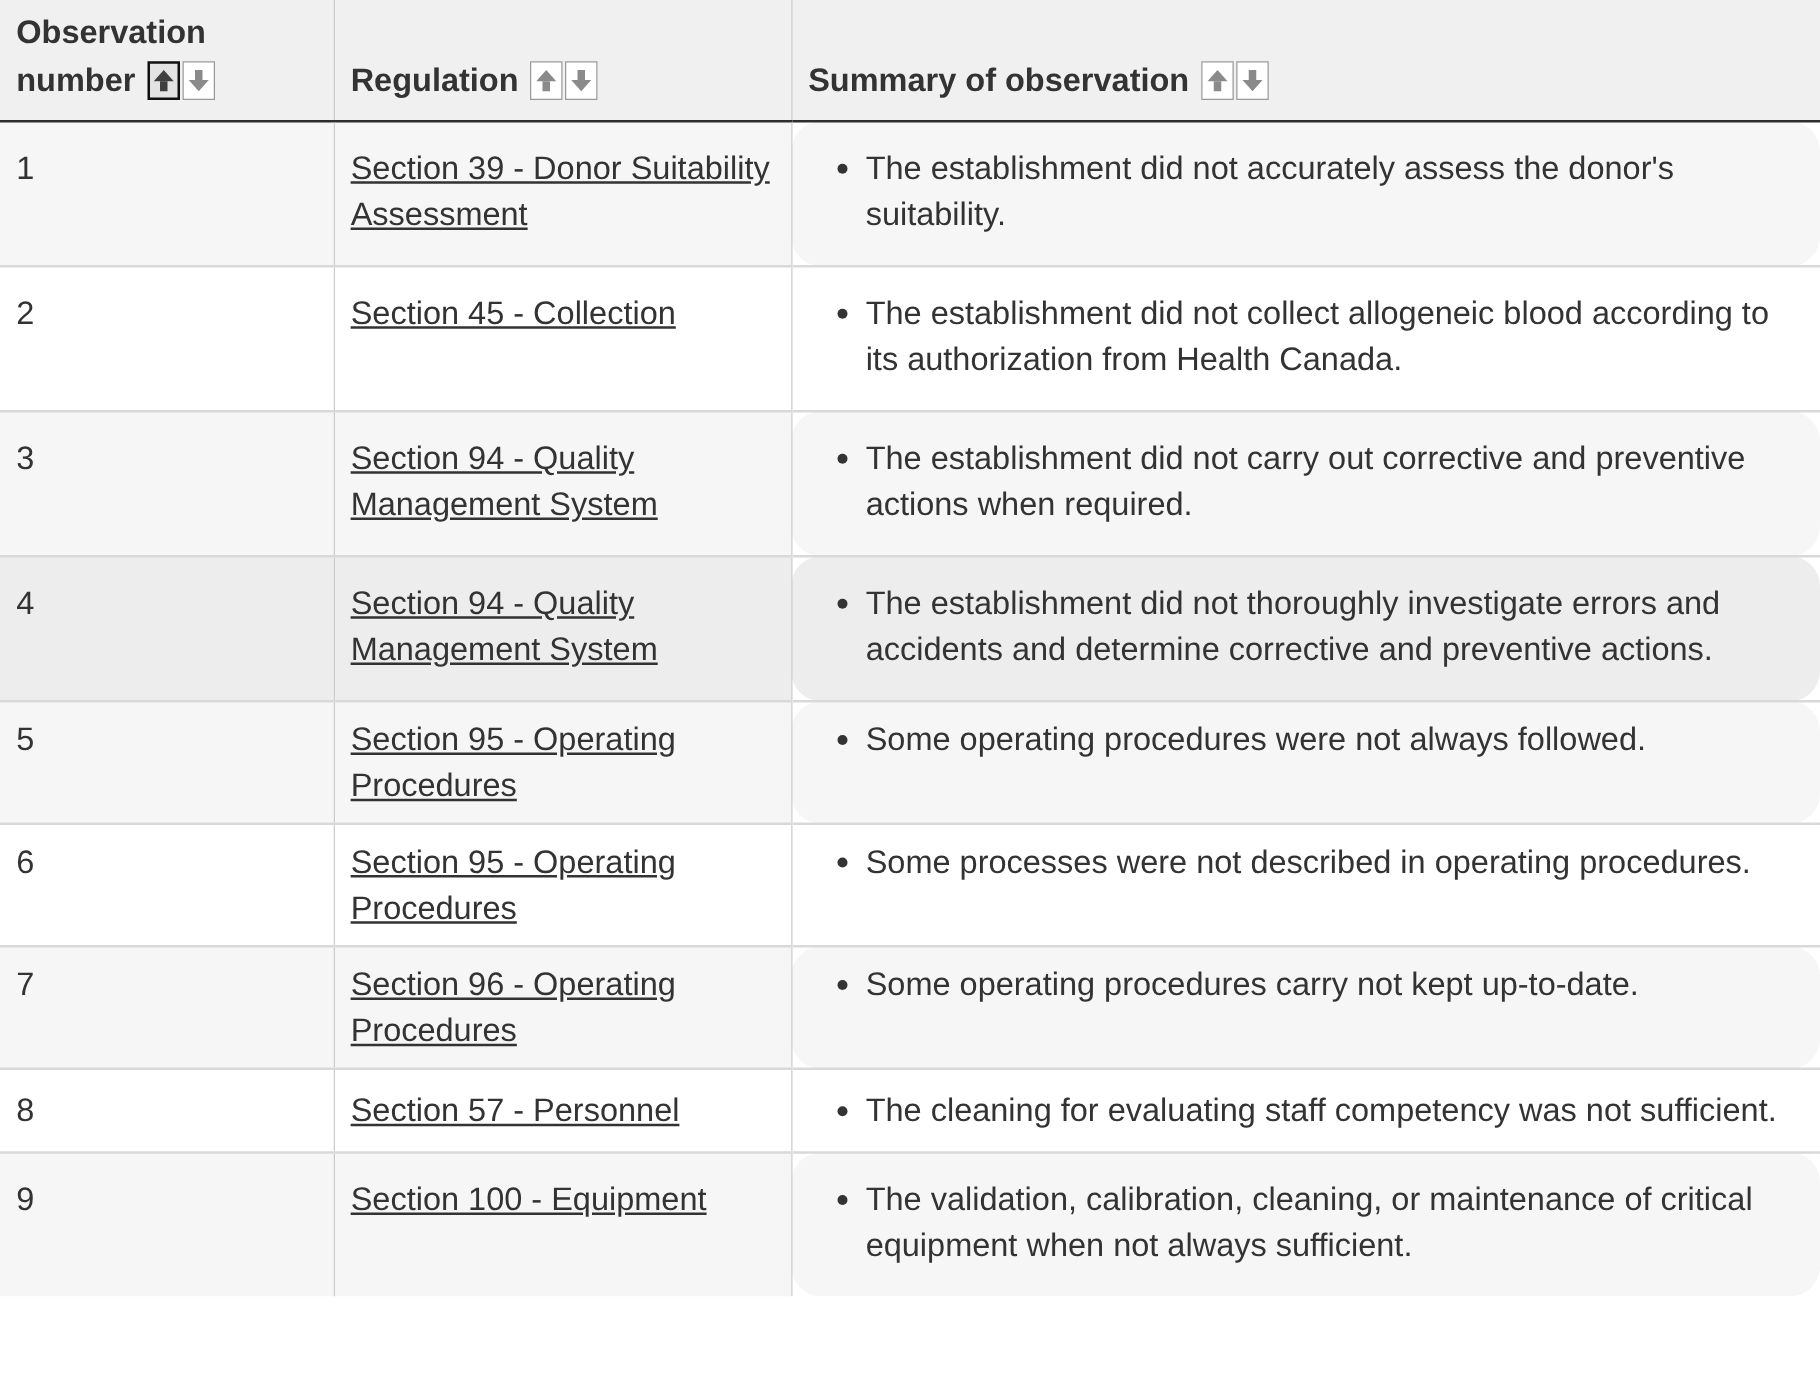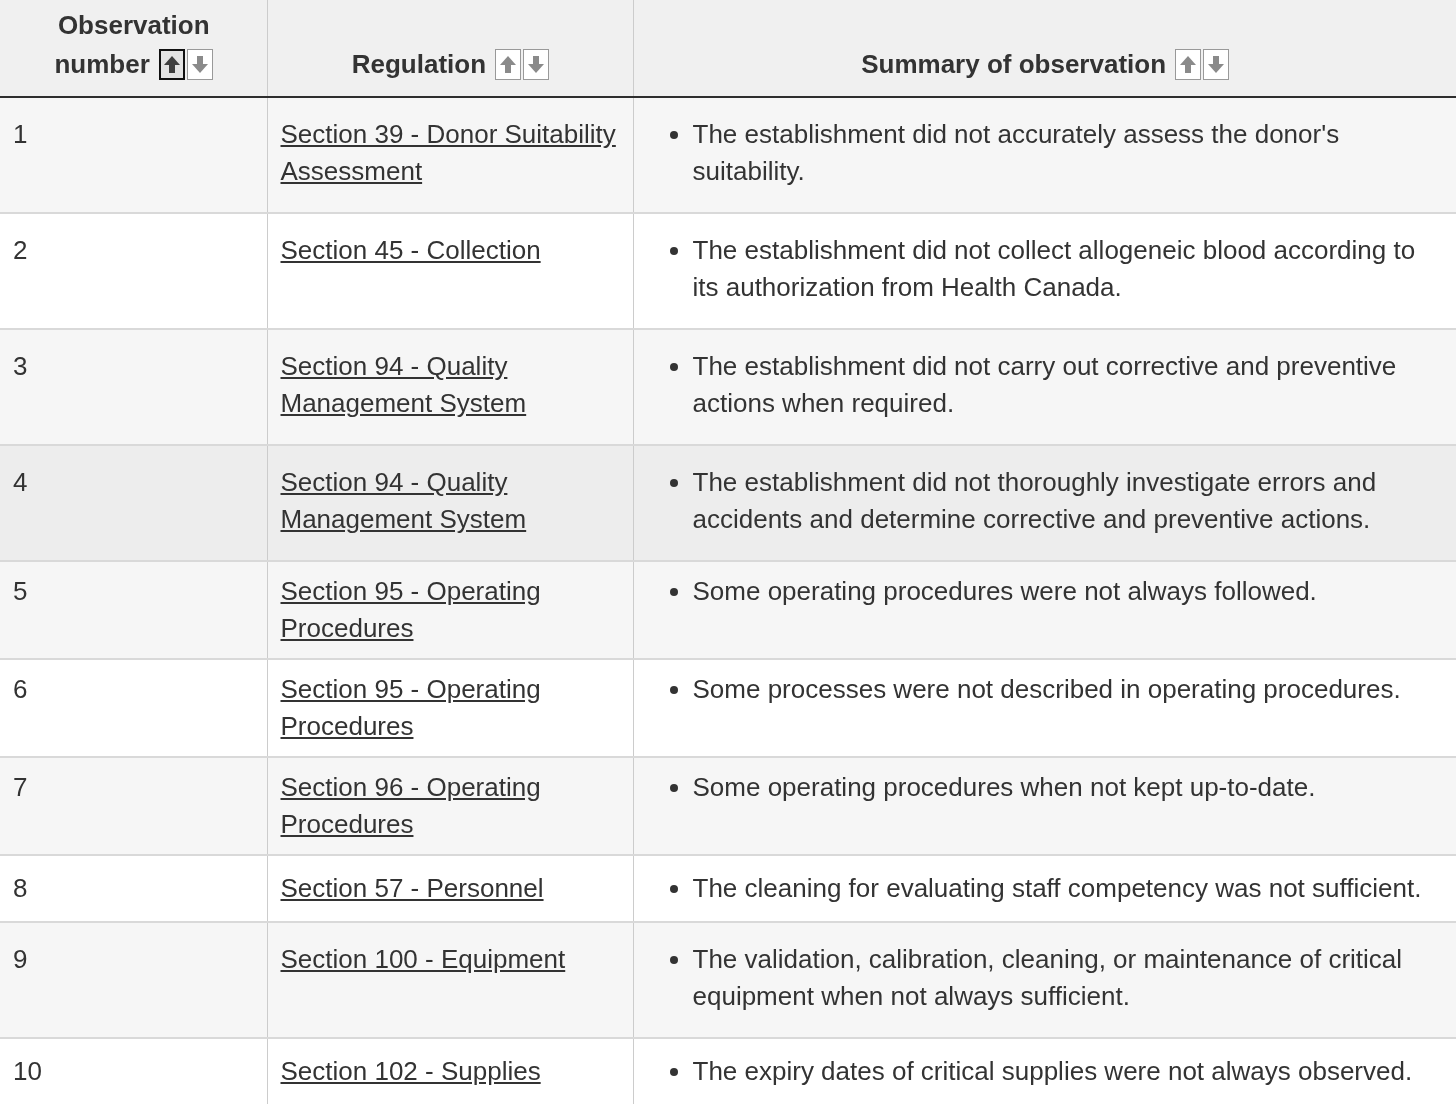--- a/index.html
+++ b/index.html
@@ -25,21 +25,21 @@
   col.c-reg { width: 366px; }
   col.c-sum { width: 823px; }
 
   
   thead th {
     background: var(--header_bg, #f0f0f0);
     border-bottom: 2px solid var(--header_border, #2e2e2e);
     font-weight: bold;
     font-size: 26px;
     line-height: 39px;
-    text-align: center;
+    text-align: left;
     vertical-align: bottom;
     padding: 6px 12px 12px 13px;
   }
   thead th + th, tbody td + td {
     border-left: 1px solid var(--column_border, #cccccc);
   }
 
   
   .sort-group { white-space: nowrap; }
   .sort-btn {
@@ -97,21 +97,21 @@
   tbody tr:nth-child(even) { background: var(--row_even_bg, #ffffff); }
   tbody tr.highlighted     { background: var(--row_highlight_bg, #eeeeee); }
 
   
   tbody tr:nth-child(5) td,
   tbody tr:nth-child(6) td,
   tbody tr:nth-child(7) td { padding-top: 11px; padding-bottom: 11px; }
   tbody tr:nth-child(8) td,
   tbody tr:nth-child(10) td { padding-top: 14px; padding-bottom: 14px; }
 
-  td.col-sum { padding-right: 24px; }
+  td.col-sum { padding-right: 24px; border-radius: 24px; }
   td.col-sum ul {
     margin: 0;
     padding-left: 46px;
     list-style: disc;
   }
   td.col-sum li { padding: 0; }
   td.col-reg .reg-text { max-width: 341px; text-decoration: underline; }
 </style>
 </head>
 <body>
@@ -237,21 +237,21 @@
 
   <tr>
     <td class="col-num">
       <span>7</span>
     </td>
     <td class="col-reg">
       <div class="reg-text">Section 96 - Operating Procedures</div>
     </td>
     <td class="col-sum">
       <ul>
-            <li>Some operating procedures when not kept up-to-date.</li>
+            <li>Some operating procedures carry not kept up-to-date.</li>
           </ul>
     </td>
   </tr>
 
   <tr>
     <td class="col-num">
       <span>8</span>
     </td>
     <td class="col-reg">
       <div class="reg-text">Section 57 - Personnel</div>
@@ -270,27 +270,14 @@
     <td class="col-reg">
       <div class="reg-text">Section 100 - Equipment</div>
     </td>
     <td class="col-sum">
       <ul>
             <li>The validation, calibration, cleaning, or maintenance of critical equipment when not always sufficient.</li>
           </ul>
     </td>
   </tr>
 
-  <tr>
-    <td class="col-num">
-      <span>10</span>
-    </td>
-    <td class="col-reg">
-      <div class="reg-text">Section 102 - Supplies</div>
-    </td>
-    <td class="col-sum">
-      <ul>
-            <li>The expiry dates of critical supplies were not always observed.</li>
-          </ul>
-    </td>
-  </tr>
 </tbody>
 </table>
 
 </body></html>

